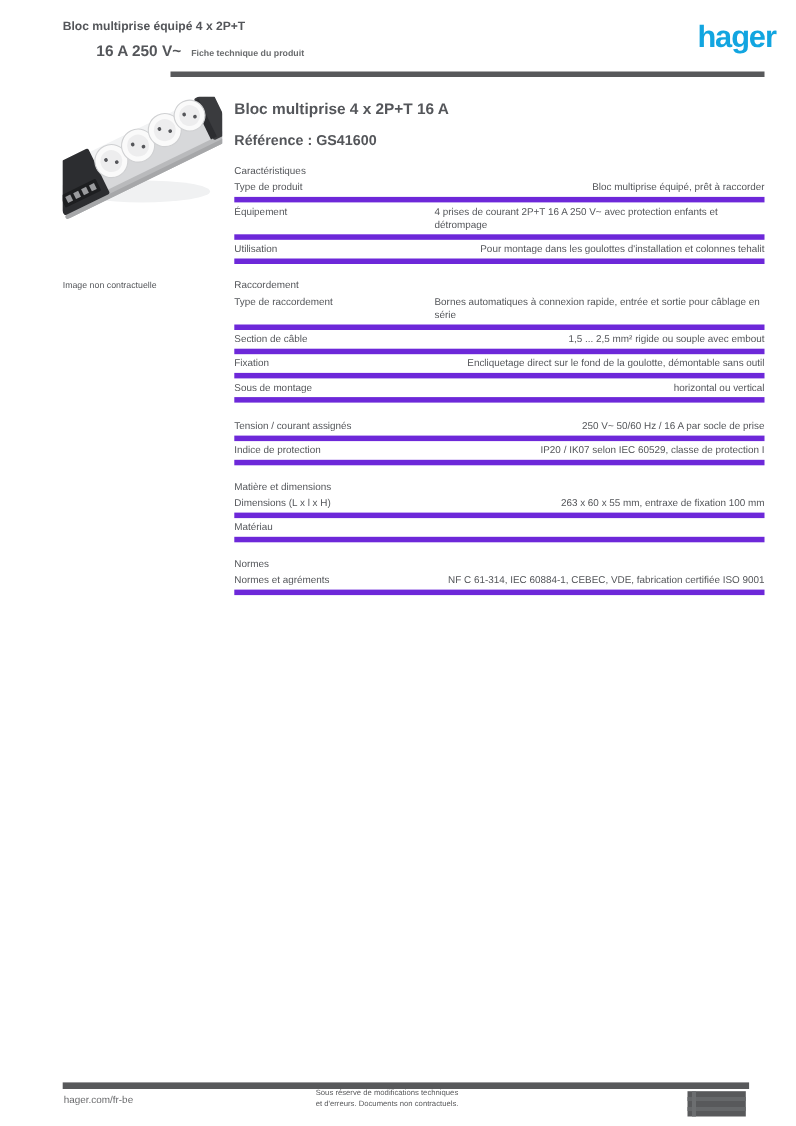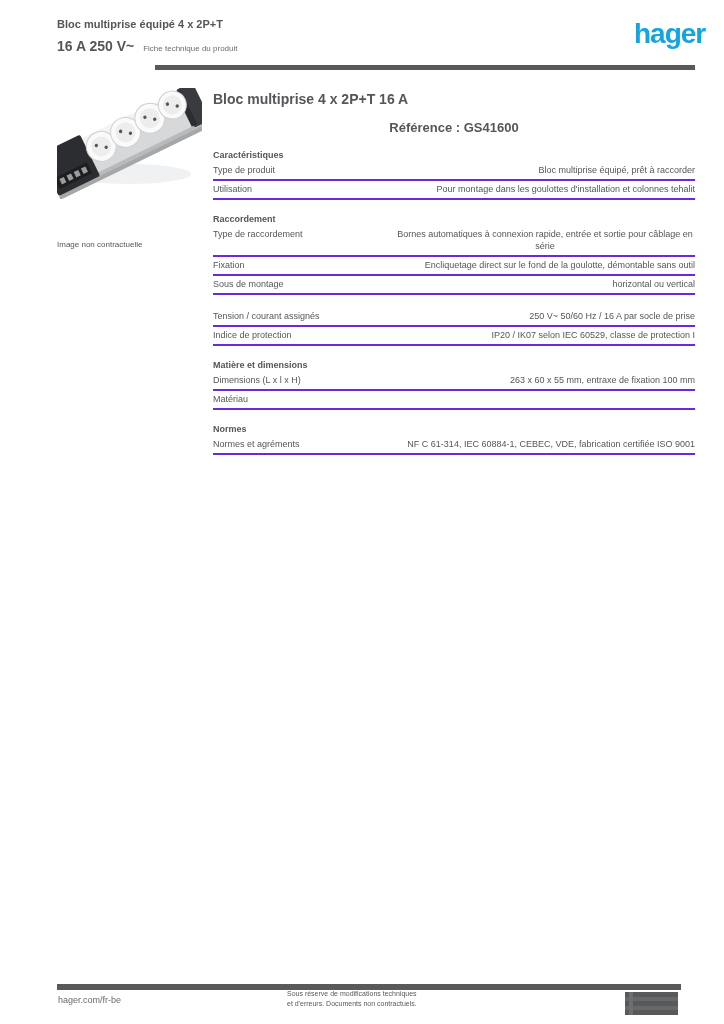--- a/index.html
+++ b/index.html
@@ -5,40 +5,40 @@
   html,body{margin:0;padding:0;}
   body{
     width:724px;height:1024px;position:relative;background:#ffffff;
     font-family:"Liberation Sans", sans-serif;color:#54565a;overflow:hidden;
   }
   .abs{position:absolute;}
 
   
   .title-block{left:57px;top:12px;width:250px;}
   .title-l1{font-size:11px;font-weight:700;line-height:25px;color:#54565a;white-space:nowrap;}
-  .title-row2{display:flex;align-items:baseline;gap:9px;margin-top:1px;}
+  .title-row2{display:flex;align-items:baseline;gap:9px;margin-top:1px;justify-content:center;}
   .title-l2{font-size:14px;font-weight:700;color:#54565a;white-space:nowrap;}
-  .doc-type{font-size:8px;font-weight:400;color:#6a6c6e;white-space:nowrap;}
+  .doc-type{font-size:8px;font-weight:700;color:#6a6c6e;white-space:nowrap;}
   .header-rule{left:155px;top:65px;width:540px;height:5px;background:#58595b;}
   .logo{left:586px;top:18px;font-size:28px;font-weight:800;letter-spacing:-1px;color:#12a5e0;font-style:normal;margin-left:48px;}
 
   
   .product-image{left:57px;top:88px;width:145px;height:112px;}
-  .image-caption{left:57px;top:240px;font-size:8px;color:#54565a;}
+  .image-caption{left:57px;top:255px;font-size:8px;color:#54565a;}
 
   
   .content{left:213px;top:90px;width:482px;}
   .main-title{font-size:14px;font-weight:700;line-height:18px;margin:0;}
-  .main-ref{font-size:13px;font-weight:700;line-height:16px;margin-top:12px;text-align:center;}
+  .main-ref{font-size:13px;font-weight:700;line-height:16px;margin-top:12px;}
   .sections{margin-top:10px;}
   .section{margin-top:13px;}
-  .section-header{font-size:9px;font-weight:700;line-height:12px;margin-bottom:1px;}
-  .row{display:flex;justify-content:space-between;gap:24px;padding:2px 0 3px 0;border-bottom:2px solid #6d28d9;}
+  .section-header{font-size:9px;font-weight:400;line-height:12px;margin-bottom:1px;}
+  .row{display:flex;justify-content:space-between;gap:24px;padding:2px 0 3px 0;border-bottom:5px solid #6d28d9;}
   .row-label{font-size:9px;line-height:12px;white-space:nowrap;}
-  .row-value{font-size:9px;line-height:12px;text-align:center;max-width:300px;}
+  .row-value{font-size:9px;line-height:12px;text-align:left;max-width:300px;}
 
   
   .footer-bar{left:57px;top:984px;width:624px;height:6px;background:#58595b;}
   .footer-site{left:58px;top:995px;font-size:9px;color:#6a6b6d;text-decoration:none;cursor:pointer;}
   .footer-disclaimer{left:287px;top:989px;width:180px;font-size:7px;line-height:10px;color:#58595b;}
   .footer-qr{left:625px;top:992px;width:53px;height:23px;background:#58595b;
     background-image:
       linear-gradient(90deg, transparent 0 4px, #6c6e70 4px 8px, transparent 8px 100%),
       linear-gradient(0deg, transparent 0 5px, #66686a 5px 9px, transparent 9px 14px, #66686a 14px 18px, transparent 18px 100%);
   }
@@ -114,36 +114,44 @@
   <div class="main-ref">Référence : GS41600</div>
   <div class="sections" id="sections">
   <div class="section">
     <div class="section-header">Caractéristiques</div>
     <div class="section-rows">
   <div class="row">
     <span class="row-label">Type de produit</span>
     <span class="row-value">Bloc multiprise équipé, prêt à raccorder</span>
   </div>
 
+  <div class="row">
+    <span class="row-label">Équipement</span>
+    <span class="row-value">4 prises de courant 2P+T 16 A 250 V~ avec protection enfants et détrompage</span>
+  </div>
 
   <div class="row">
     <span class="row-label">Utilisation</span>
     <span class="row-value">Pour montage dans les goulottes d'installation et colonnes tehalit</span>
   </div>
 </div>
   </div>
 
   <div class="section">
     <div class="section-header">Raccordement</div>
     <div class="section-rows">
   <div class="row">
     <span class="row-label">Type de raccordement</span>
     <span class="row-value">Bornes automatiques à connexion rapide, entrée et sortie pour câblage en série</span>
   </div>
 
+  <div class="row">
+    <span class="row-label">Section de câble</span>
+    <span class="row-value">1,5 ... 2,5 mm² rigide ou souple avec embout</span>
+  </div>
 
 
   <div class="row">
     <span class="row-label">Fixation</span>
     <span class="row-value">Encliquetage direct sur le fond de la goulotte, démontable sans outil</span>
   </div>
 
   <div class="row">
     <span class="row-label">Sous de montage</span>
     <span class="row-value">horizontal ou vertical</span>

